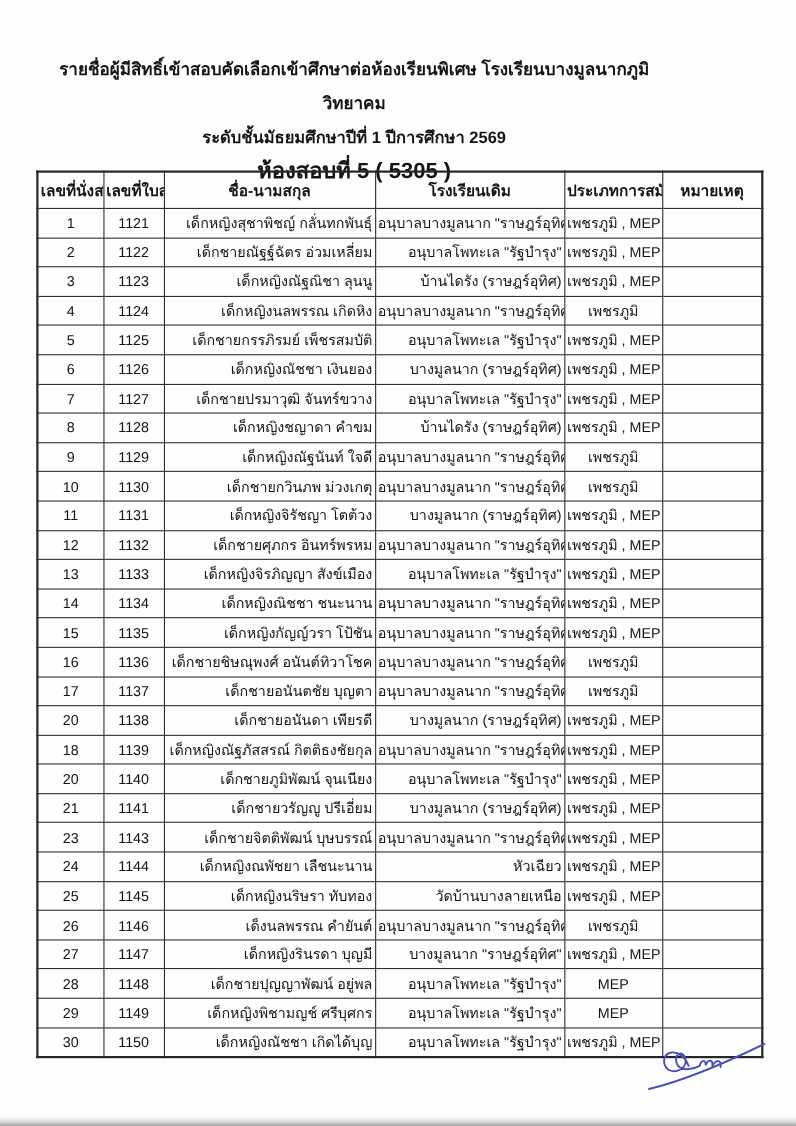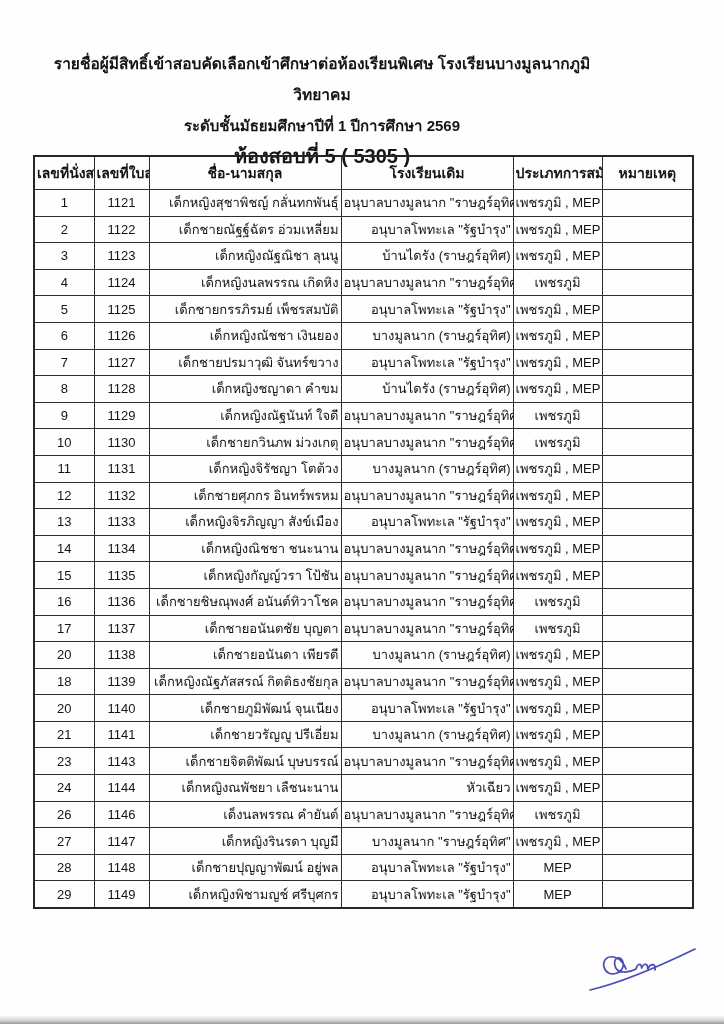--- a/index.html
+++ b/index.html
@@ -266,20 +266,28 @@
     </tr>
         <tr>
       <td class="c-center">24</td>
       <td class="c-center">1144</td>
       <td class="c-left">เด็กหญิงณพัชยา เลืชนะนาน</td>
       <td class="c-left">หัวเฉียว</td>
       <td class="c-center">เพชรภูมิ , MEP</td>
       <td class="c-center"></td>
     </tr>
         <tr>
+      <td class="c-center">25</td>
+      <td class="c-center">1145</td>
+      <td class="c-left">เด็กหญิงนริษรา ทับทอง</td>
+      <td class="c-left">วัดบ้านบางลายเหนือ</td>
+      <td class="c-center">เพชรภูมิ , MEP</td>
+      <td class="c-center"></td>
+    </tr>
+        <tr>
       <td class="c-center">26</td>
       <td class="c-center">1146</td>
       <td class="c-left">เด็งนลพรรณ คำยันต์</td>
       <td class="c-left">อนุบาลบางมูลนาก "ราษฎร์อุทิศ"</td>
       <td class="c-center">เพชรภูมิ</td>
       <td class="c-center"></td>
     </tr>
         <tr>
       <td class="c-center">27</td>
       <td class="c-center">1147</td>
@@ -295,20 +303,28 @@
       <td class="c-left">อนุบาลโพทะเล "รัฐบำรุง"</td>
       <td class="c-center">MEP</td>
       <td class="c-center"></td>
     </tr>
         <tr>
       <td class="c-center">29</td>
       <td class="c-center">1149</td>
       <td class="c-left">เด็กหญิงพิชามญช์ ศรีบุศกร</td>
       <td class="c-left">อนุบาลโพทะเล "รัฐบำรุง"</td>
       <td class="c-center">MEP</td>
+      <td class="c-center"></td>
+    </tr>
+        <tr>
+      <td class="c-center">30</td>
+      <td class="c-center">1150</td>
+      <td class="c-left">เด็กหญิงณัชชา เกิดได้บุญ</td>
+      <td class="c-left">อนุบาลโพทะเล "รัฐบำรุง"</td>
+      <td class="c-center">เพชรภูมิ , MEP</td>
       <td class="c-center"></td>
     </tr>
       </tbody>
   </table>
 
   <svg class="signature" viewBox="0 0 112 58" xmlns="http://www.w3.org/2000/svg">
     <path d="M40 27 C34 10, 15 12, 18 25 C21 37, 40 32, 37 20 C35 13, 27 15, 29 24 C31 32, 43 31, 50 27
              M50 27 c1.5 -6, 6 -6, 5.5 -0.5 c2.5 -6.5, 7 -5, 6 1 c3.5 -7.5, 9 -5.5, 7.5 0.5
              M4 48 C34 41, 74 24, 109 7" fill="none" stroke="#4a4cba" stroke-width="1.7" stroke-linecap="round"></path>
   </svg>

